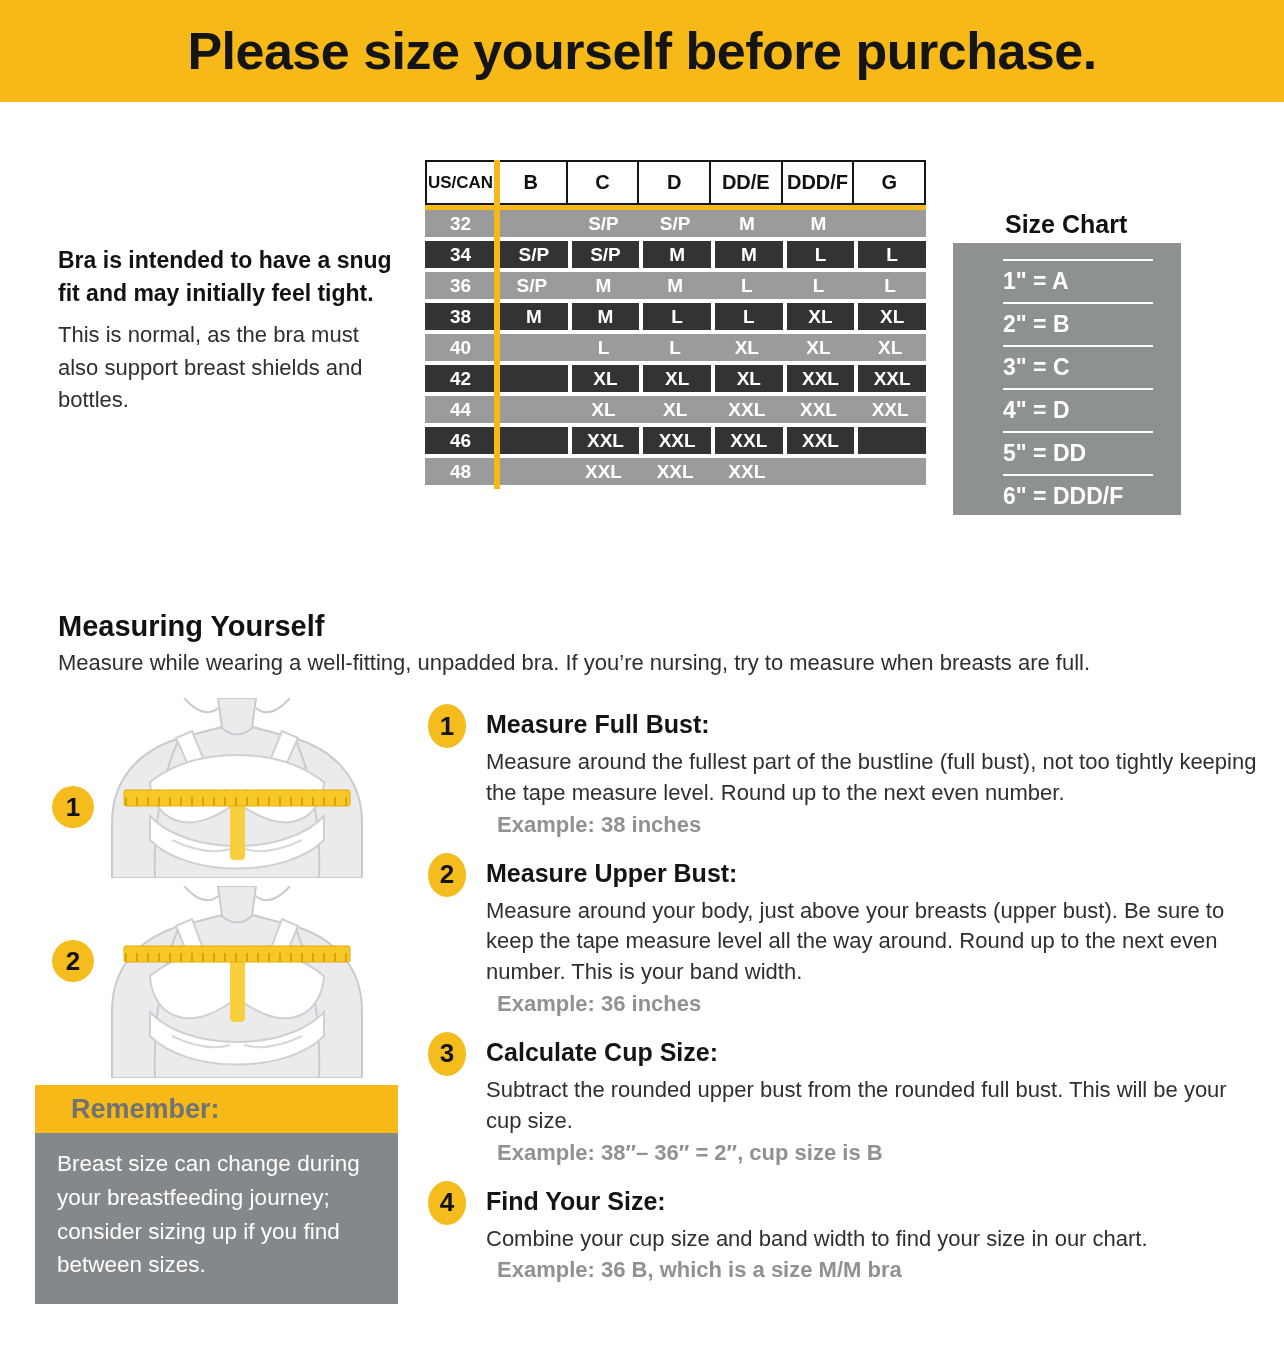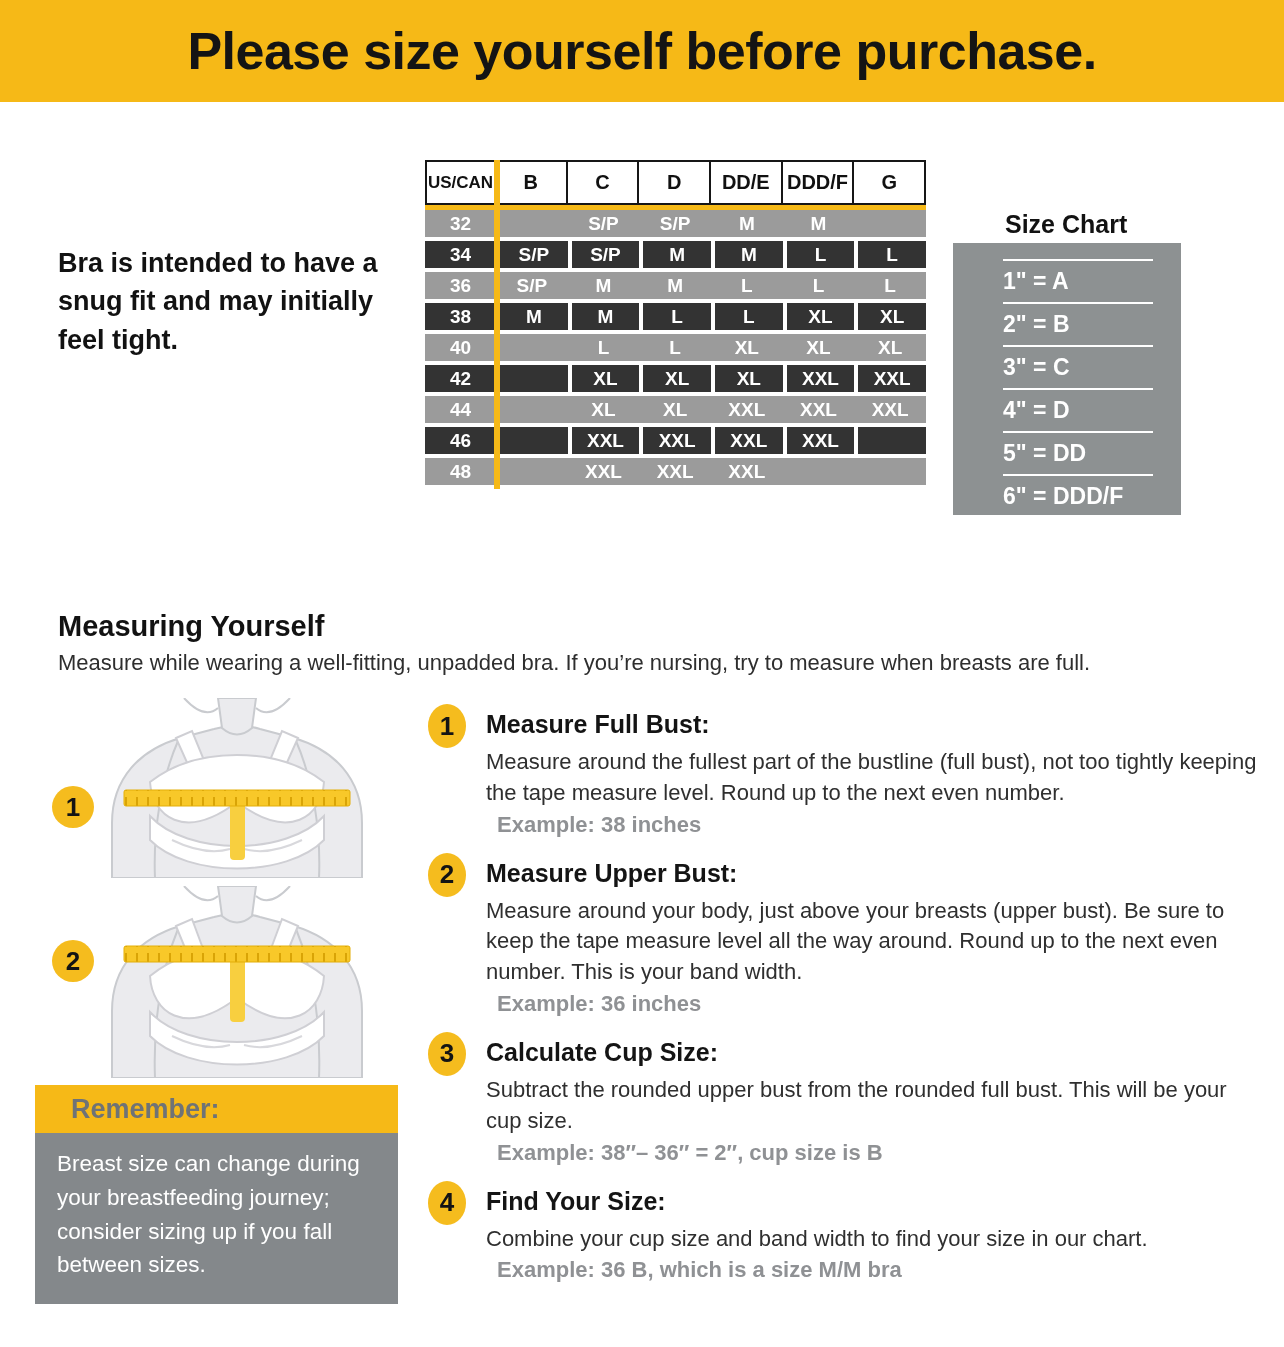--- a/index.html
+++ b/index.html
@@ -8,21 +8,21 @@
     font-family:"Liberation Sans", sans-serif;color:#1a1a1a;overflow:hidden;
   }
   
   .banner{
     position:absolute;top:0;left:0;width:1284px;height:102px;background:#F6B917;
     display:flex;align-items:center;justify-content:center;
   }
   .banner-title{font-size:52px;font-weight:700;color:#141414;letter-spacing:-0.5px;}
   
   .intro{position:absolute;left:58px;top:244px;width:340px;}
-  .intro-bold{font-size:27px;font-weight:700;line-height:1.42;color:#121212;}
+  .intro-bold{font-size:23px;font-weight:700;line-height:1.42;color:#121212;}
   .intro-body{font-size:22px;line-height:1.48;color:#2e2e2e;margin-top:10px;}
   
   .size-table{position:absolute;left:425px;top:160px;width:501px;}
   .yline{position:absolute;left:69px;top:0;width:6px;height:100%;background:#F6B917;z-index:6;}
   .thead{display:grid;grid-template-columns:71px repeat(6,1fr);height:45px;}
   .th{
     background:#fff;border:2px solid #161616;display:flex;align-items:center;justify-content:center;
     font-size:20px;font-weight:700;color:#111;box-sizing:border-box;
   }
   .th:not(:first-child){border-left:0;}
@@ -71,20 +71,21 @@
 </style>
 </head>
 <body>
 
 <div class="banner">
   <div class="banner-title">Please size yourself before purchase.</div>
 </div>
 
 <div class="intro">
   <div class="intro-bold">Bra is intended to have a snug fit and may initially feel tight.</div>
+  <div class="intro-body">This is normal, as the bra must also support breast shields and bottles.</div>
 </div>
 
 <div class="size-table">
   <div class="yline"></div>
   <div class="thead">
       <div class="th th-first">US/CAN</div>
       <div class="th">B</div>
       <div class="th">C</div>
       <div class="th">D</div>
       <div class="th">DD/E</div>
@@ -290,14 +291,14 @@
       <div class="step-text">
         <div class="step-title">Find Your Size:</div>
         <div class="step-body">Combine your cup size and band width to find your size in our chart.</div>
         <div class="step-example">Example: 36 B, which is a size M/M bra</div>
       </div>
     </div>
   </div>
 
 <div class="remember">
   <div class="remember-head">Remember:</div>
-  <div class="remember-body">Breast size can change during your breastfeeding journey; consider sizing up if you fall between sizes.</div>
+  <div class="remember-body">Breast size can change during your breastfeeding journey; consider sizing up if you find between sizes.</div>
 </div>
 
 </body></html>

